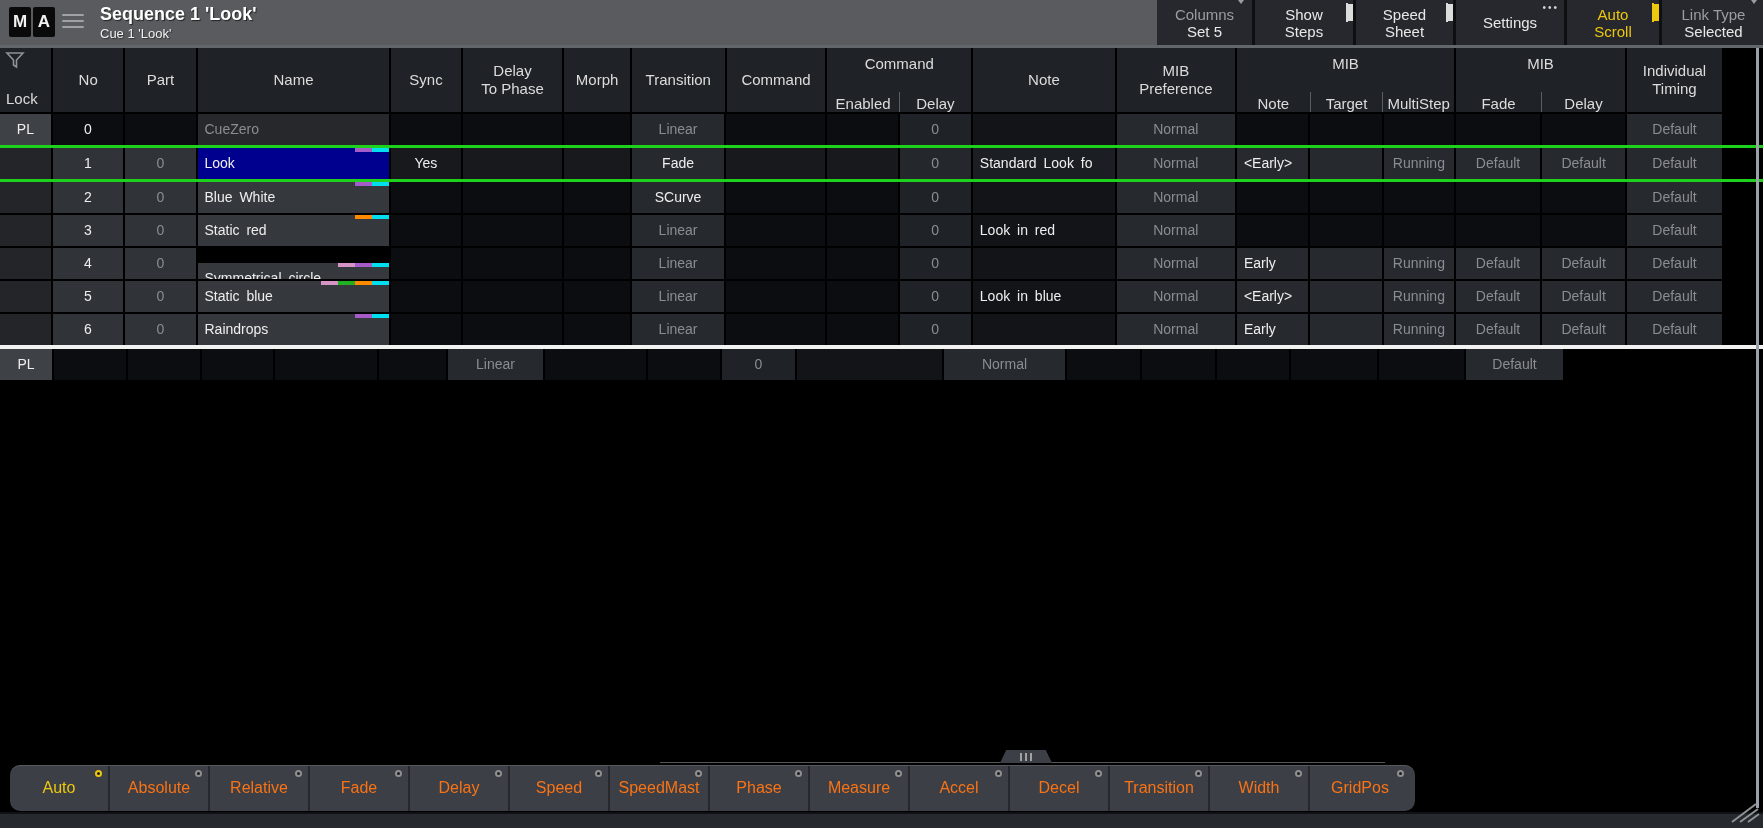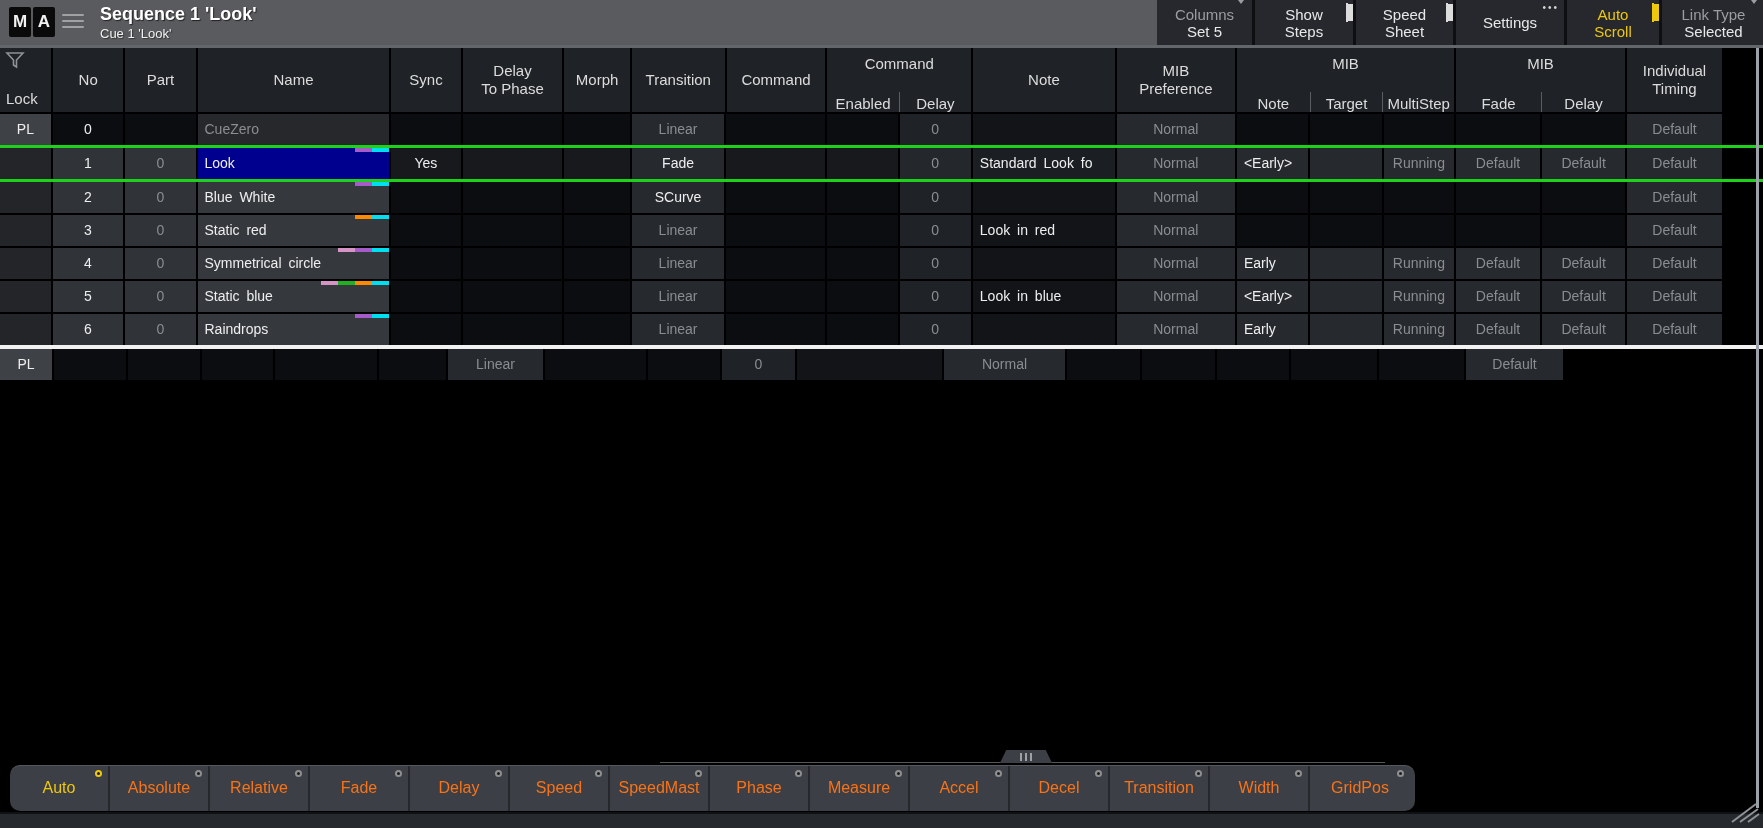--- a/index.html
+++ b/index.html
@@ -300,21 +300,21 @@
       <div class="cell ctr dimtx" style="width: 86px; background: rgb(12, 13, 16);"></div>
       <div class="cell ctr dimtx" style="width: 85px; background: rgb(12, 13, 16);"></div>
       <div class="cell ctr dimtx" style="width: 97px; background: rgb(38, 41, 46);">Default</div>
       <div class="cell ctr" style="width: 38px; background: rgb(0, 0, 0);"></div>
     </div>
     <div class="sep" style="height: 2px; background: rgb(0, 0, 0);"></div>
     <div class="row">
       <div class="cell ctr" style="width: 52px; background: rgb(35, 37, 41);"></div>
       <div class="cell ctr" style="width: 72px; background: rgb(48, 51, 56);">4</div>
       <div class="cell ctr dimtx" style="width: 72px; background: rgb(48, 51, 56);">0</div>
-      <div class="cell lft" style="width: 196px; background: rgb(53, 56, 61);">Symmetrical circle<div class="swatches">
+      <div class="cell lft" style="width: 196px; background: rgb(53, 56, 61); margin-top: 15px;">Symmetrical circle<div class="swatches">
           <i class="swatch" style="background: rgb(213, 147, 198);"></i>
           <i class="swatch" style="background: rgb(165, 92, 200);"></i>
           <i class="swatch" style="background: rgb(0, 223, 240);"></i>
         </div></div>
       <div class="cell ctr" style="width: 71px; background: rgb(12, 13, 16);"></div>
       <div class="cell ctr" style="width: 102px; background: rgb(12, 13, 16);"></div>
       <div class="cell ctr" style="width: 67px; background: rgb(12, 13, 16);"></div>
       <div class="cell ctr dimtx" style="width: 95px; background: rgb(38, 41, 46);">Linear</div>
       <div class="cell ctr" style="width: 101px; background: rgb(12, 13, 16);"></div>
       <div class="cell ctr" style="width: 72px; background: rgb(12, 13, 16);"></div>

